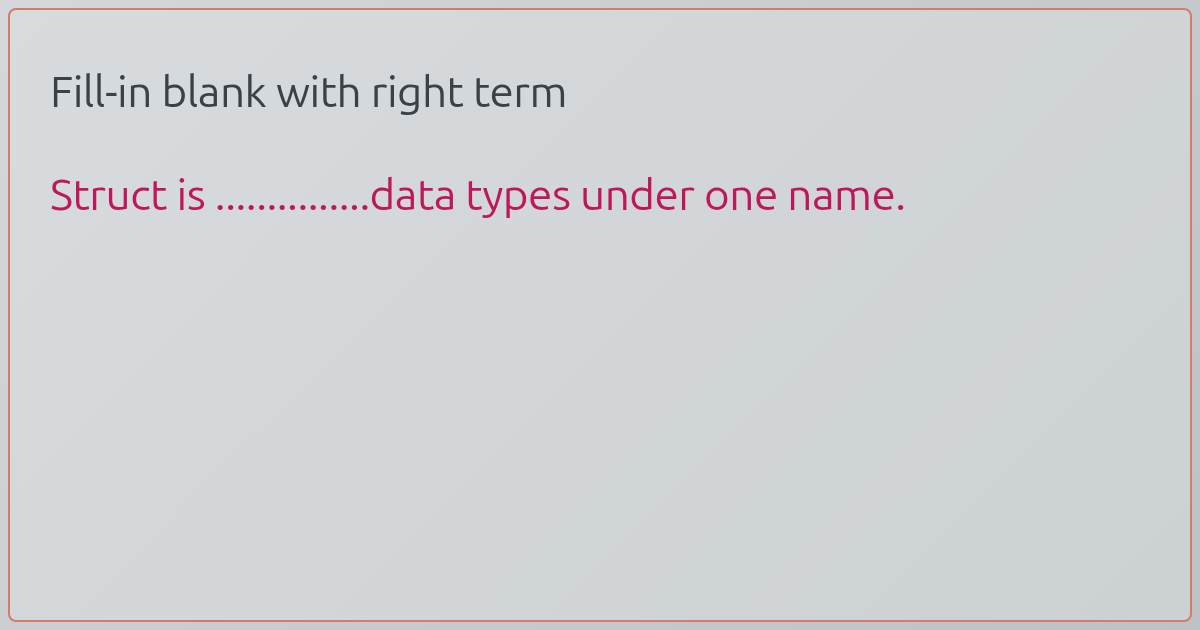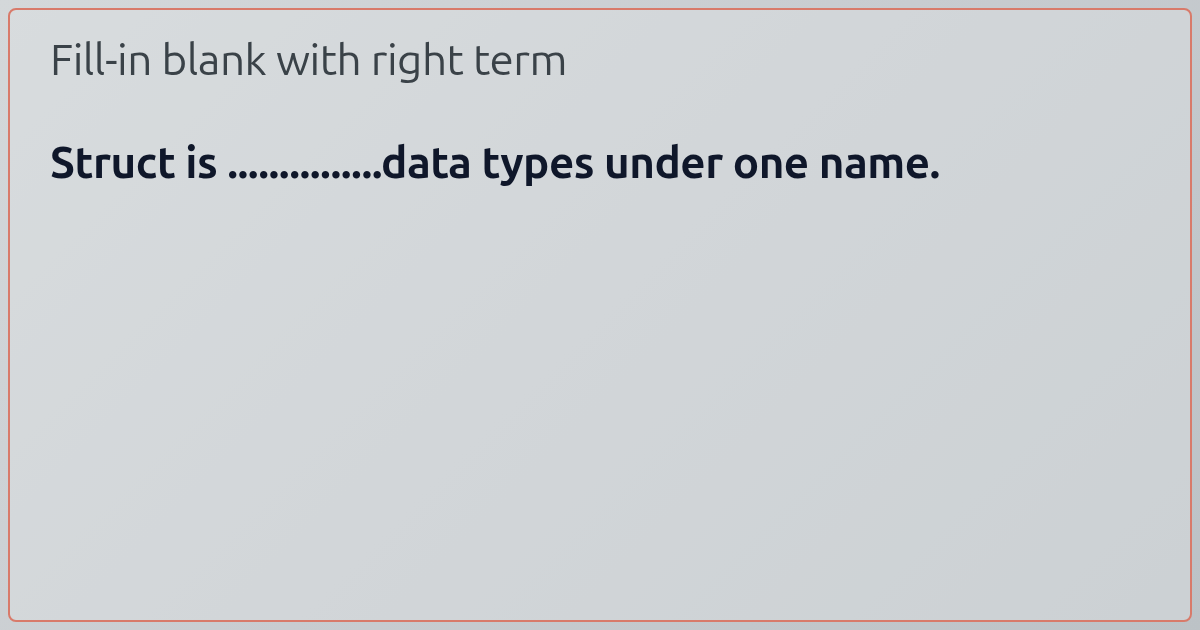--- a/index.html
+++ b/index.html
@@ -15,35 +15,35 @@
       padding: 8px;
       position: relative;
       overflow: hidden;
     }
     .question-card {
       width: 100%;
       height: 100%;
       border: 2px solid #d87a6a;
       border-radius: 8px;
       background: rgba(220, 224, 226, 0.5);
-      padding: 24px 40px 40px 40px;
+      padding: 56px 40px 40px 40px;
       display: flex;
       flex-direction: column;
     }
     .instruction {
       font-size: 44px;
       font-weight: 400;
       color: #3a4248;
       margin-bottom: 50px;
       letter-spacing: -0.5px;
     }
     .question-text {
       font-size: 44px;
-      font-weight: 700;
-      color: #0f172a;
+      font-weight: 400;
+      color: #be185d;
       letter-spacing: -0.5px;
       line-height: 1.3;
     }
     .answer-row {
       margin-top: auto;
       margin-bottom: 15px;
       display: flex;
       align-items: center;
       gap: 20px;
     }

